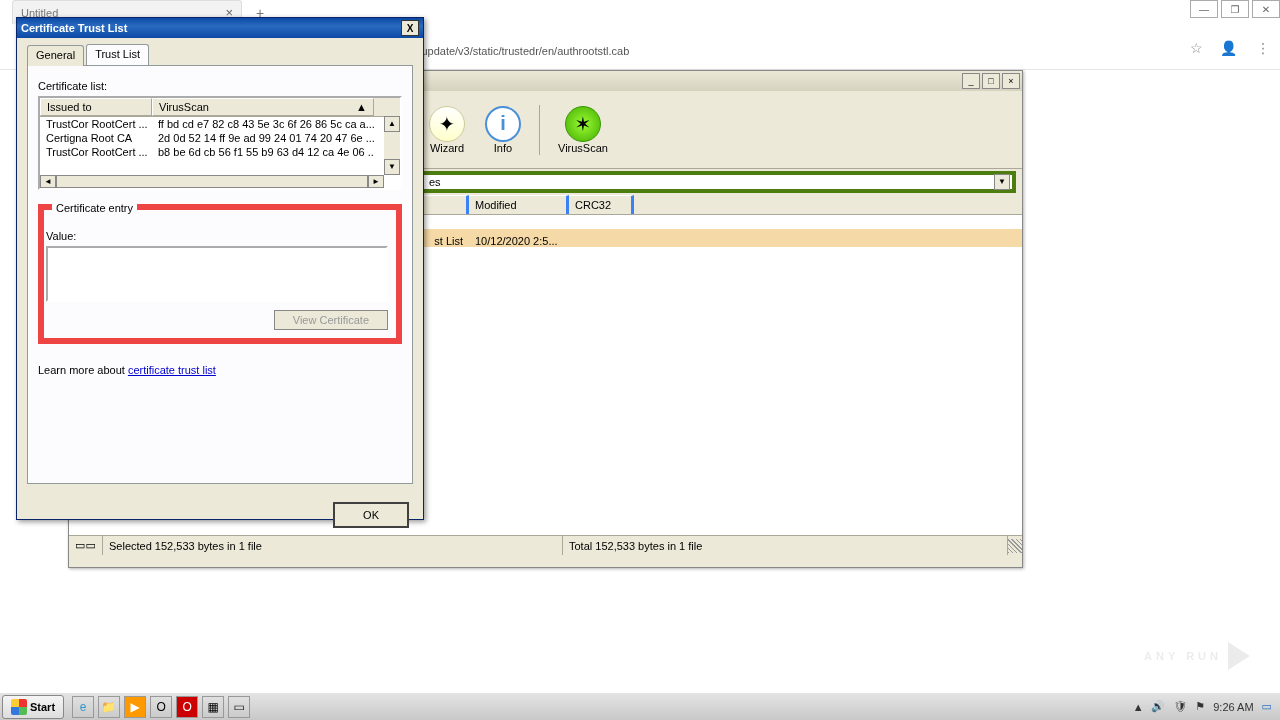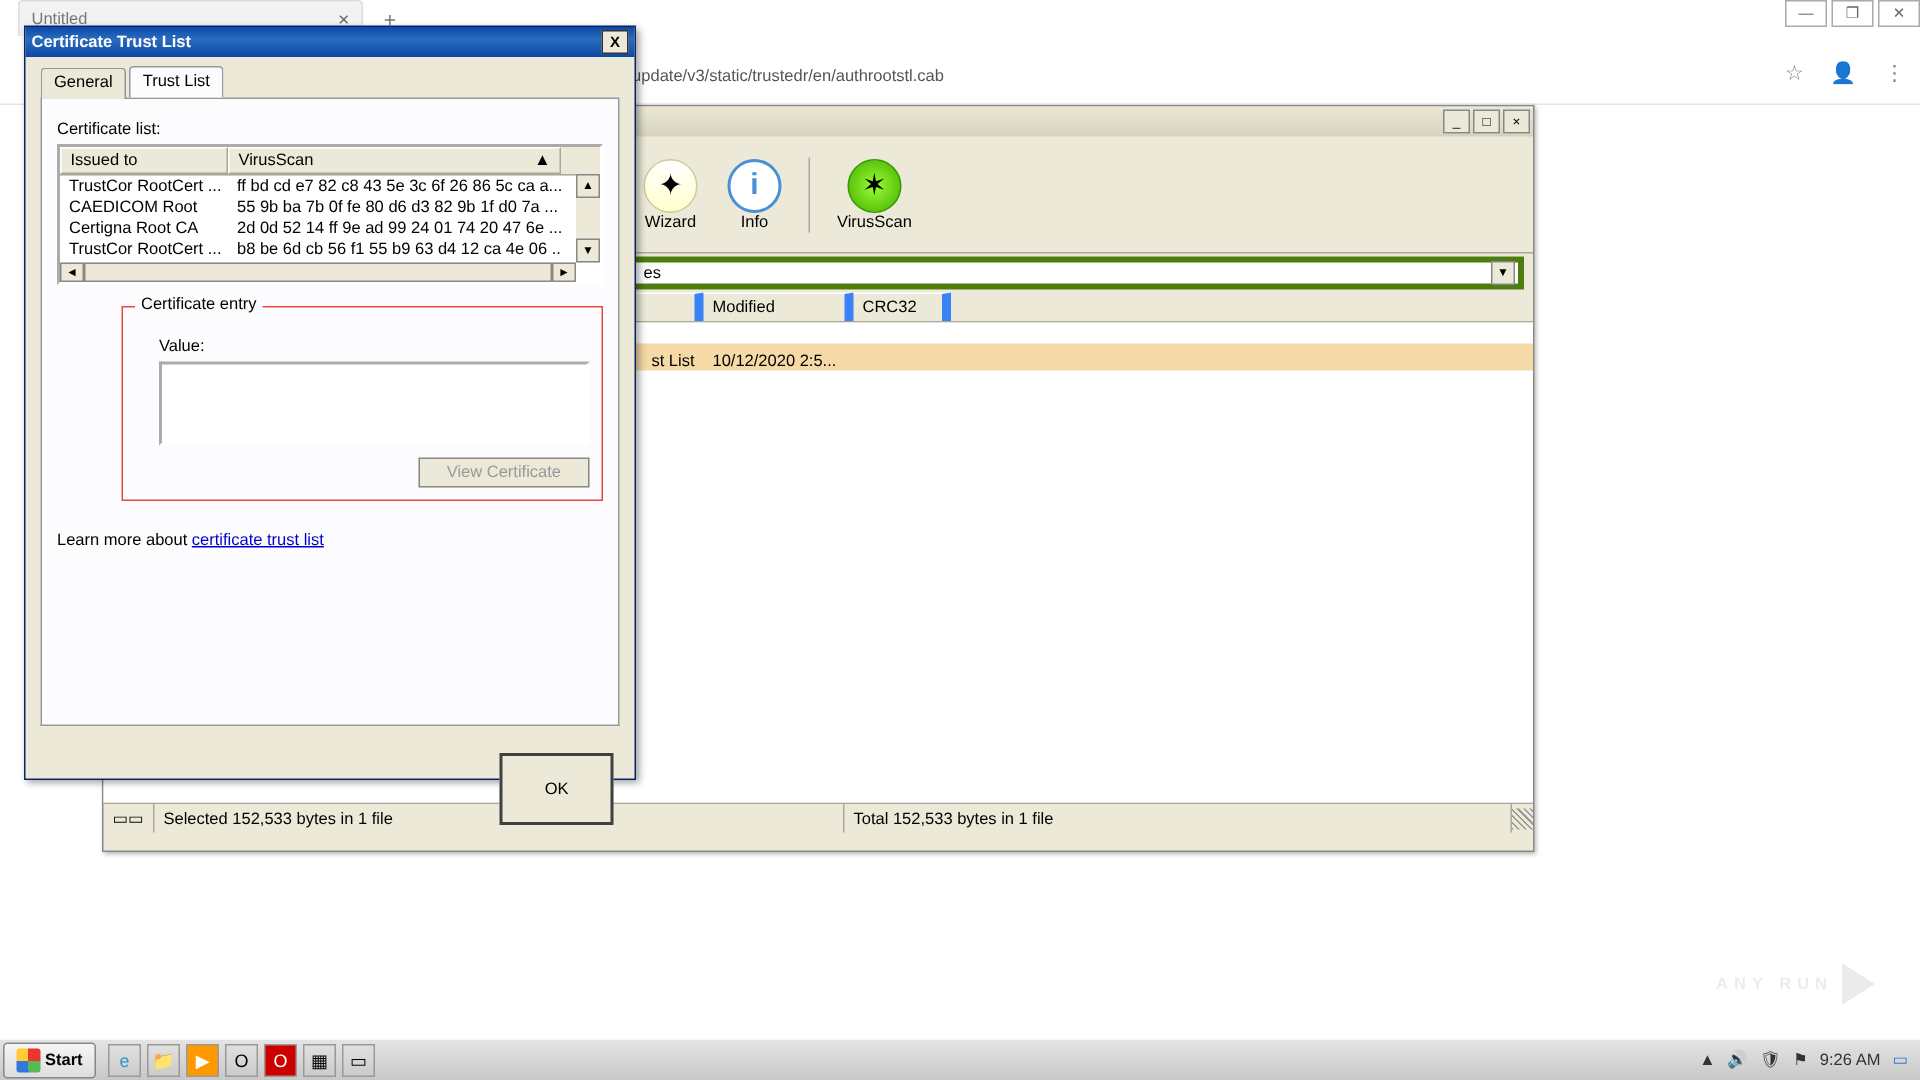--- a/index.html
+++ b/index.html
@@ -23,21 +23,21 @@
 .winrar-toolbar{height:78px;border-bottom:1px solid #aca899;display:flex;align-items:center;padding-left:350px;}
 .tb-item{display:flex;flex-direction:column;align-items:center;margin:0 10px;}
 .tb-icon{width:36px;height:36px;border-radius:50%;display:flex;align-items:center;justify-content:center;font-size:20px;}
 .tb-wiz{background:linear-gradient(#fff,#ffffcc);border:1px solid #cc9;}
 .tb-info{background:#fff;border:2px solid #4a90d9;color:#4a90d9;font-weight:bold;}
 .tb-virus{background:radial-gradient(#9f3,#4a0);border:1px solid #390;}
 .tb-sep{width:1px;height:50px;background:#aca899;margin:0 8px;}
 .winrar-path{height:22px;border:4px solid #4d7c0f;background:#fff;margin:2px 6px;display:flex;align-items:center;padding-right:2px;}
 .winrar-path .dd{width:16px;height:16px;border:1px solid #888;background:#ece9d8;margin-left:auto;text-align:center;line-height:14px;font-size:8px;}
 .winrar-headers{height:20px;background:#ece9d8;border-bottom:1px solid #aca899;display:flex;}
-.winrar-headers div{border-right:6px solid #3b82f6;padding:3px 6px;border-top:1px solid #fff;}
+.winrar-headers div{border-right:3px solid #3b82f6;padding:3px 6px;border-top:1px solid #fff;}
 .winrar-list{background:#fff;height:320px;position:relative;}
 .winrar-row{position:absolute;top:14px;left:0;right:0;height:18px;display:flex;align-items:center;}
 .winrar-row.sel{background:#f5d9a6;align-items:flex-end;}
 .winrar-status{height:20px;border-top:1px solid #aca899;display:flex;align-items:center;}
 .winrar-status .seg{border-right:1px solid #aca899;padding:2px 6px;height:100%;display:flex;align-items:center;}
 .winrar-status .grip{margin-left:auto;width:14px;height:14px;background:repeating-linear-gradient(45deg,#999,#999 1px,transparent 1px,transparent 3px);}
 
 
 .dialog{position:absolute;top:17px;left:16px;width:408px;height:503px;background:#ece9d8;border:1px solid #0a246a;box-shadow:2px 2px 5px rgba(0,0,0,0.4);}
 .dlg-title{height:20px;background:linear-gradient(#0a4aa6,#2a6bbf 40%,#0a4aa6);color:#fff;font-weight:bold;display:flex;align-items:center;padding:0 4px;justify-content:space-between;}
@@ -53,29 +53,29 @@
 .lv-headers div{border:1px solid #fff;border-right:1px solid #aca899;border-bottom:1px solid #aca899;padding:2px 6px;display:flex;justify-content:space-between;align-items:center;}
 .lv-body{overflow:hidden;}
 .lv-row{display:flex;padding:1px 0;}
 .lv-row div{padding:0 6px;white-space:nowrap;overflow:hidden;}
 .lv-scroll-v{position:absolute;right:0;top:18px;bottom:13px;width:16px;background:#ece9d8;display:flex;flex-direction:column;}
 .lv-scroll-v .btn{height:16px;border:1px solid #888;background:#ece9d8;text-align:center;font-size:8px;line-height:14px;}
 .lv-scroll-h{position:absolute;left:0;right:16px;bottom:0;height:13px;background:#ece9d8;display:flex;}
 .lv-scroll-h .btn{width:16px;border:1px solid #888;background:#ece9d8;text-align:center;font-size:8px;line-height:11px;}
 .lv-scroll-h .thumb{flex:1;border:1px solid #888;background:#ece9d8;}
 
-.groupbox{border:1px solid #ef4444;margin-top:14px;padding:10px 8px 8px 24px;position:relative;margin-left:43px;}
+.groupbox{border:6px solid #ef4444;margin-top:14px;padding:10px 8px 8px 2px;position:relative;}
 .groupbox .gtitle{position:absolute;top:-8px;left:8px;background:#fcfcfe;padding:0 4px;}
 .fieldlist{border:2px inset #fff;background:#fff;height:82px;}
 .valbox{border:2px inset #fff;background:#fff;height:56px;margin-top:4px;}
 .view-cert{float:right;margin-top:8px;padding:3px 18px;border:1px solid #888;background:#ece9d8;color:#999;}
 .learn{margin-top:20px;}
 .learn a{color:#0000cc;}
 .dlg-footer{display:flex;justify-content:flex-end;padding:8px 14px;}
-.ok-btn{padding:16px 28px;border:2px solid #404040;background:#ece9d8;}
+.ok-btn{padding:5px 28px;border:2px solid #404040;background:#ece9d8;}
 
 
 .taskbar{position:absolute;bottom:0;left:0;right:0;height:28px;background:linear-gradient(#e4e4e4,#c8c8c8);border-top:1px solid #fff;display:flex;align-items:center;}
 .start-btn{height:24px;padding:0 8px;margin-left:2px;background:linear-gradient(#f5f5f5,#ddd);border:1px solid #888;border-radius:3px;display:flex;align-items:center;font-weight:bold;gap:3px;}
 .start-flag{width:16px;height:16px;display:inline-block;background:conic-gradient(#e33 0 25%,#5b5 0 50%,#37d 0 75%,#fc3 0);border-radius:2px;}
 .task-icons{display:flex;gap:4px;margin-left:8px;}
 .task-icons .ti{width:22px;height:22px;border:1px solid #999;display:flex;align-items:center;justify-content:center;font-size:12px;}
 .tray{margin-left:auto;display:flex;align-items:center;gap:8px;padding-right:8px;color:#333;}
 .tray .ico{font-size:11px;}
 
@@ -168,24 +168,20 @@
             </div>
           <div style="width:222px">
               <span>VirusScan</span>
               <span>▲</span>
             </div>
         </div>
         <div class="lv-body">
           <div class="lv-row">
               <div style="width:112px">TrustCor RootCert ...</div>
               <div style="width:222px">ff bd cd e7 82 c8 43 5e 3c 6f 26 86 5c ca a...</div>
-            </div>
-          <div class="lv-row">
-              <div style="width:112px">CAEDICOM Root</div>
-              <div style="width:222px">55 9b ba 7b 0f fe 80 d6 d3 82 9b 1f d0 7a ...</div>
             </div>
           <div class="lv-row">
               <div style="width:112px">Certigna Root CA</div>
               <div style="width:222px">2d 0d 52 14 ff 9e ad 99 24 01 74 20 47 6e ...</div>
             </div>
           <div class="lv-row">
               <div style="width:112px">TrustCor RootCert ...</div>
               <div style="width:222px">b8 be 6d cb 56 f1 55 b9 63 d4 12 ca 4e 06 ...</div>
             </div>
         </div>

